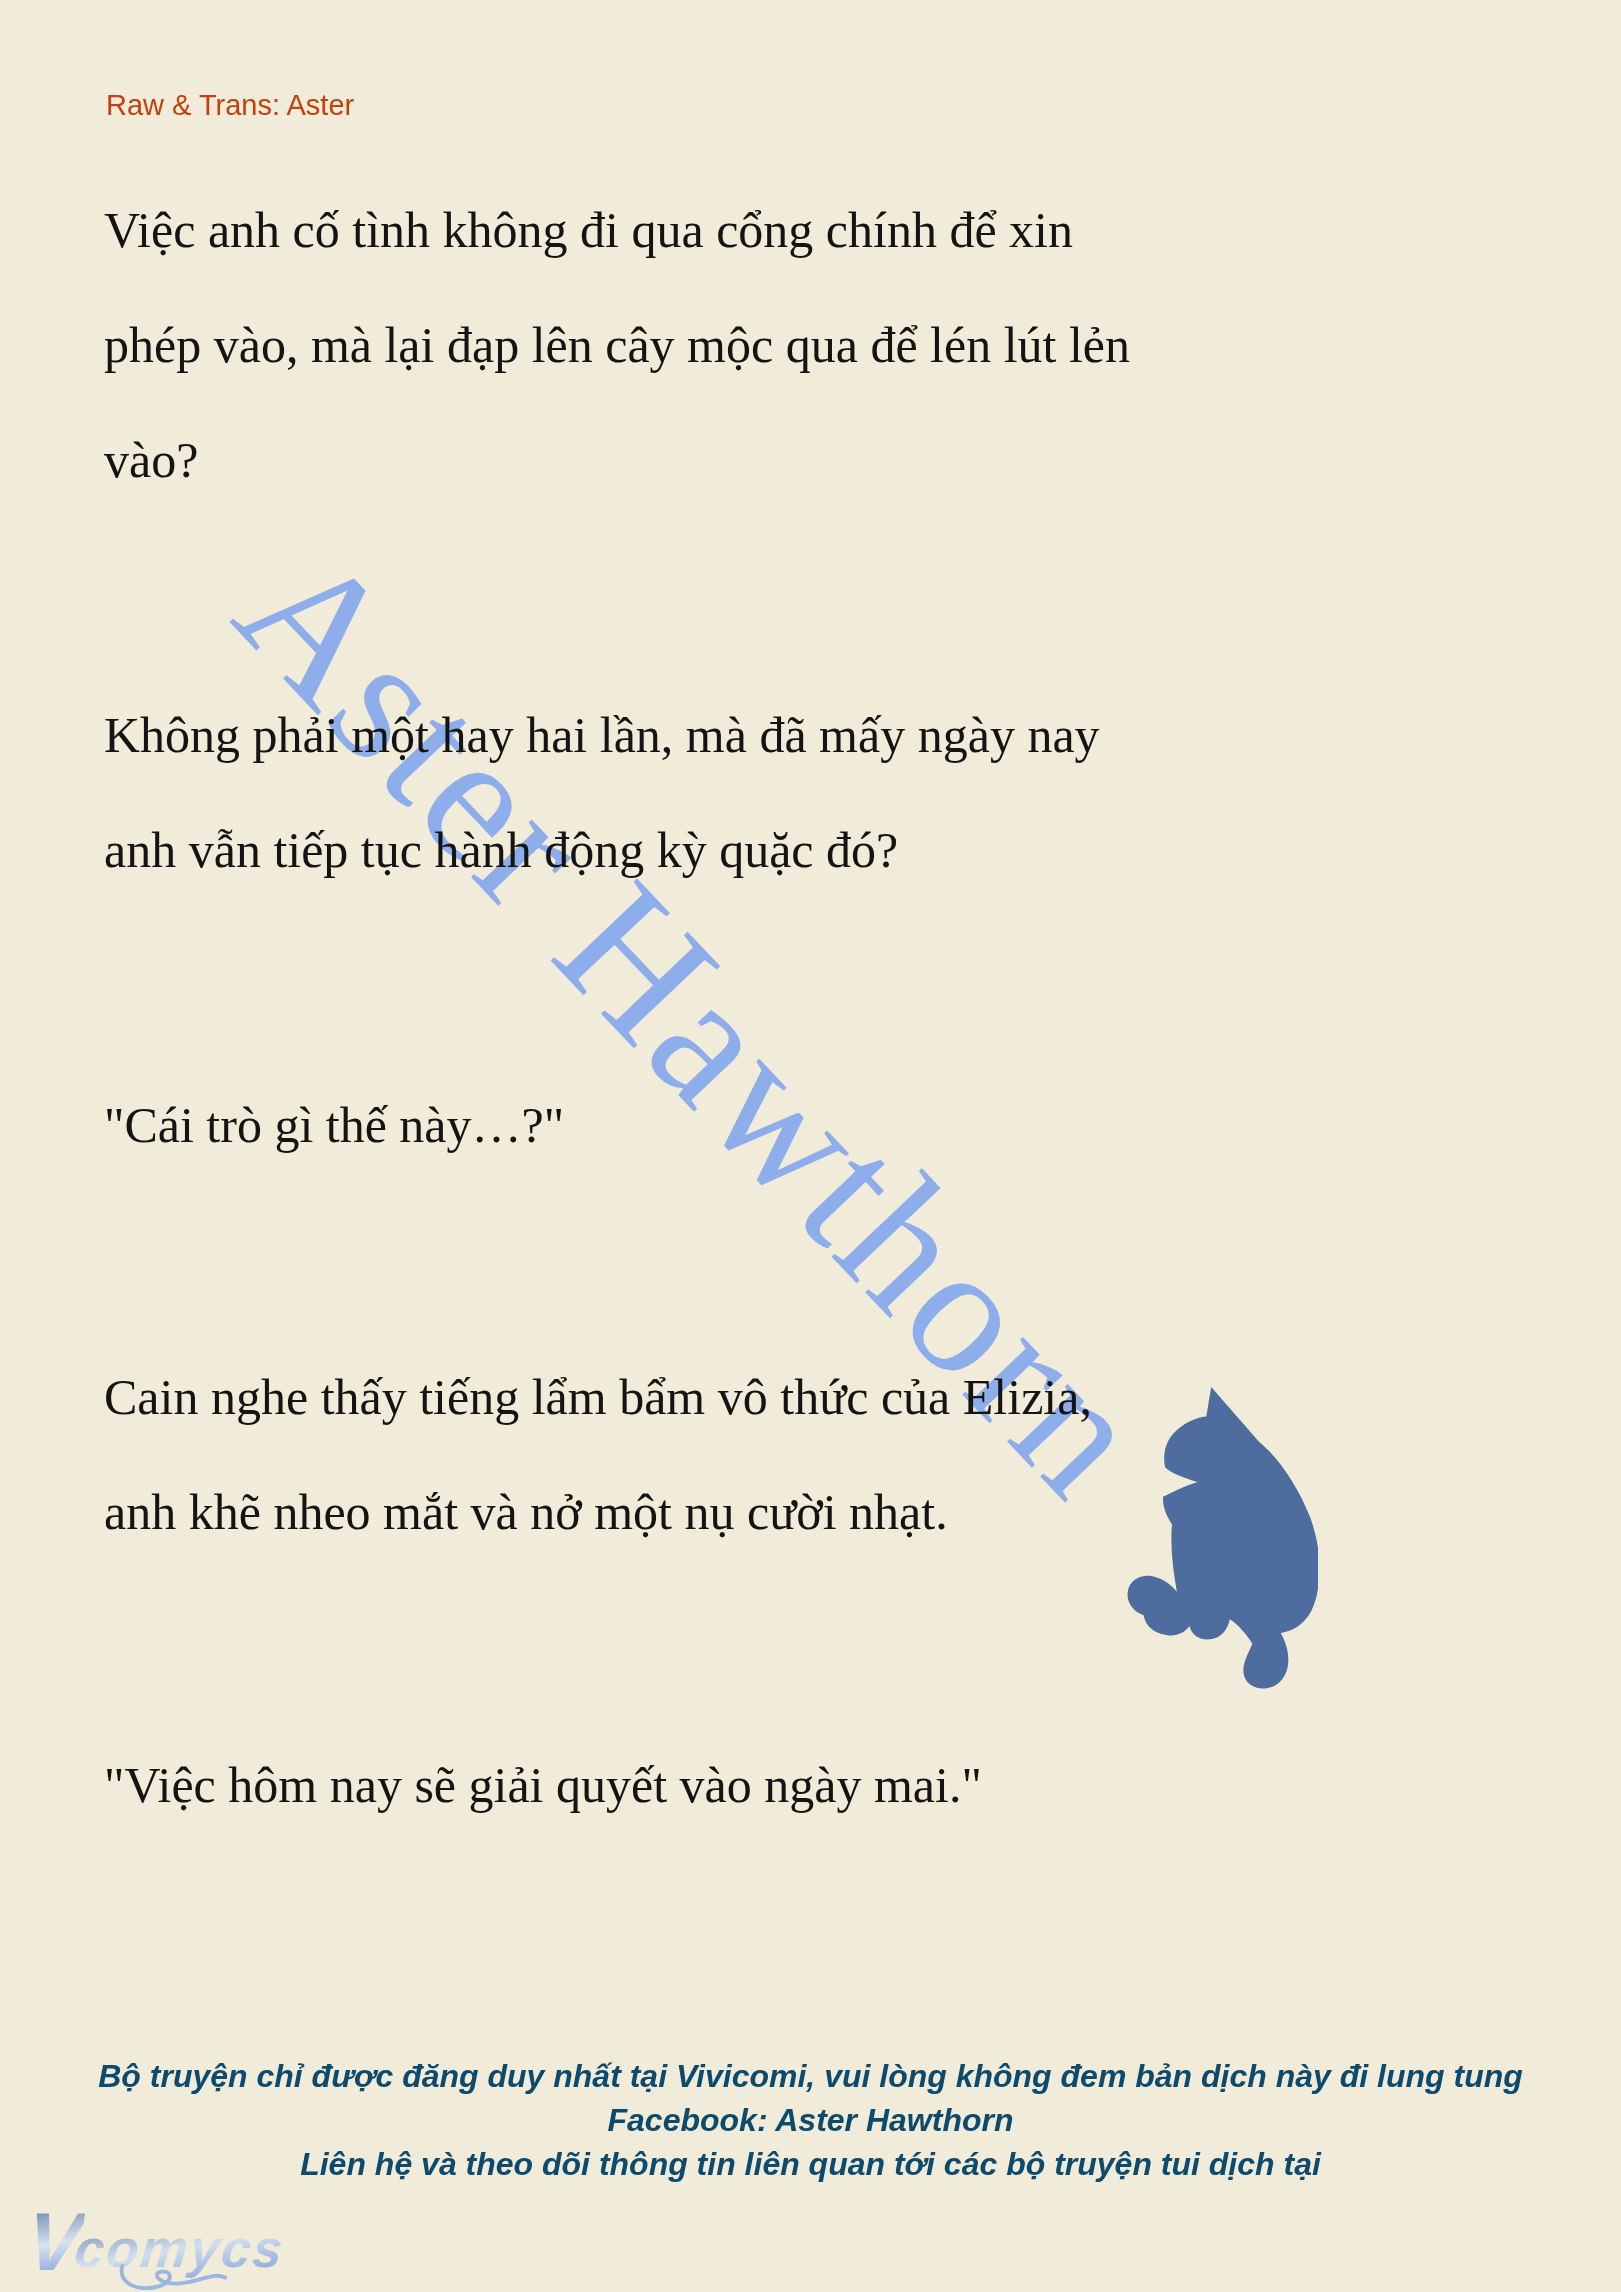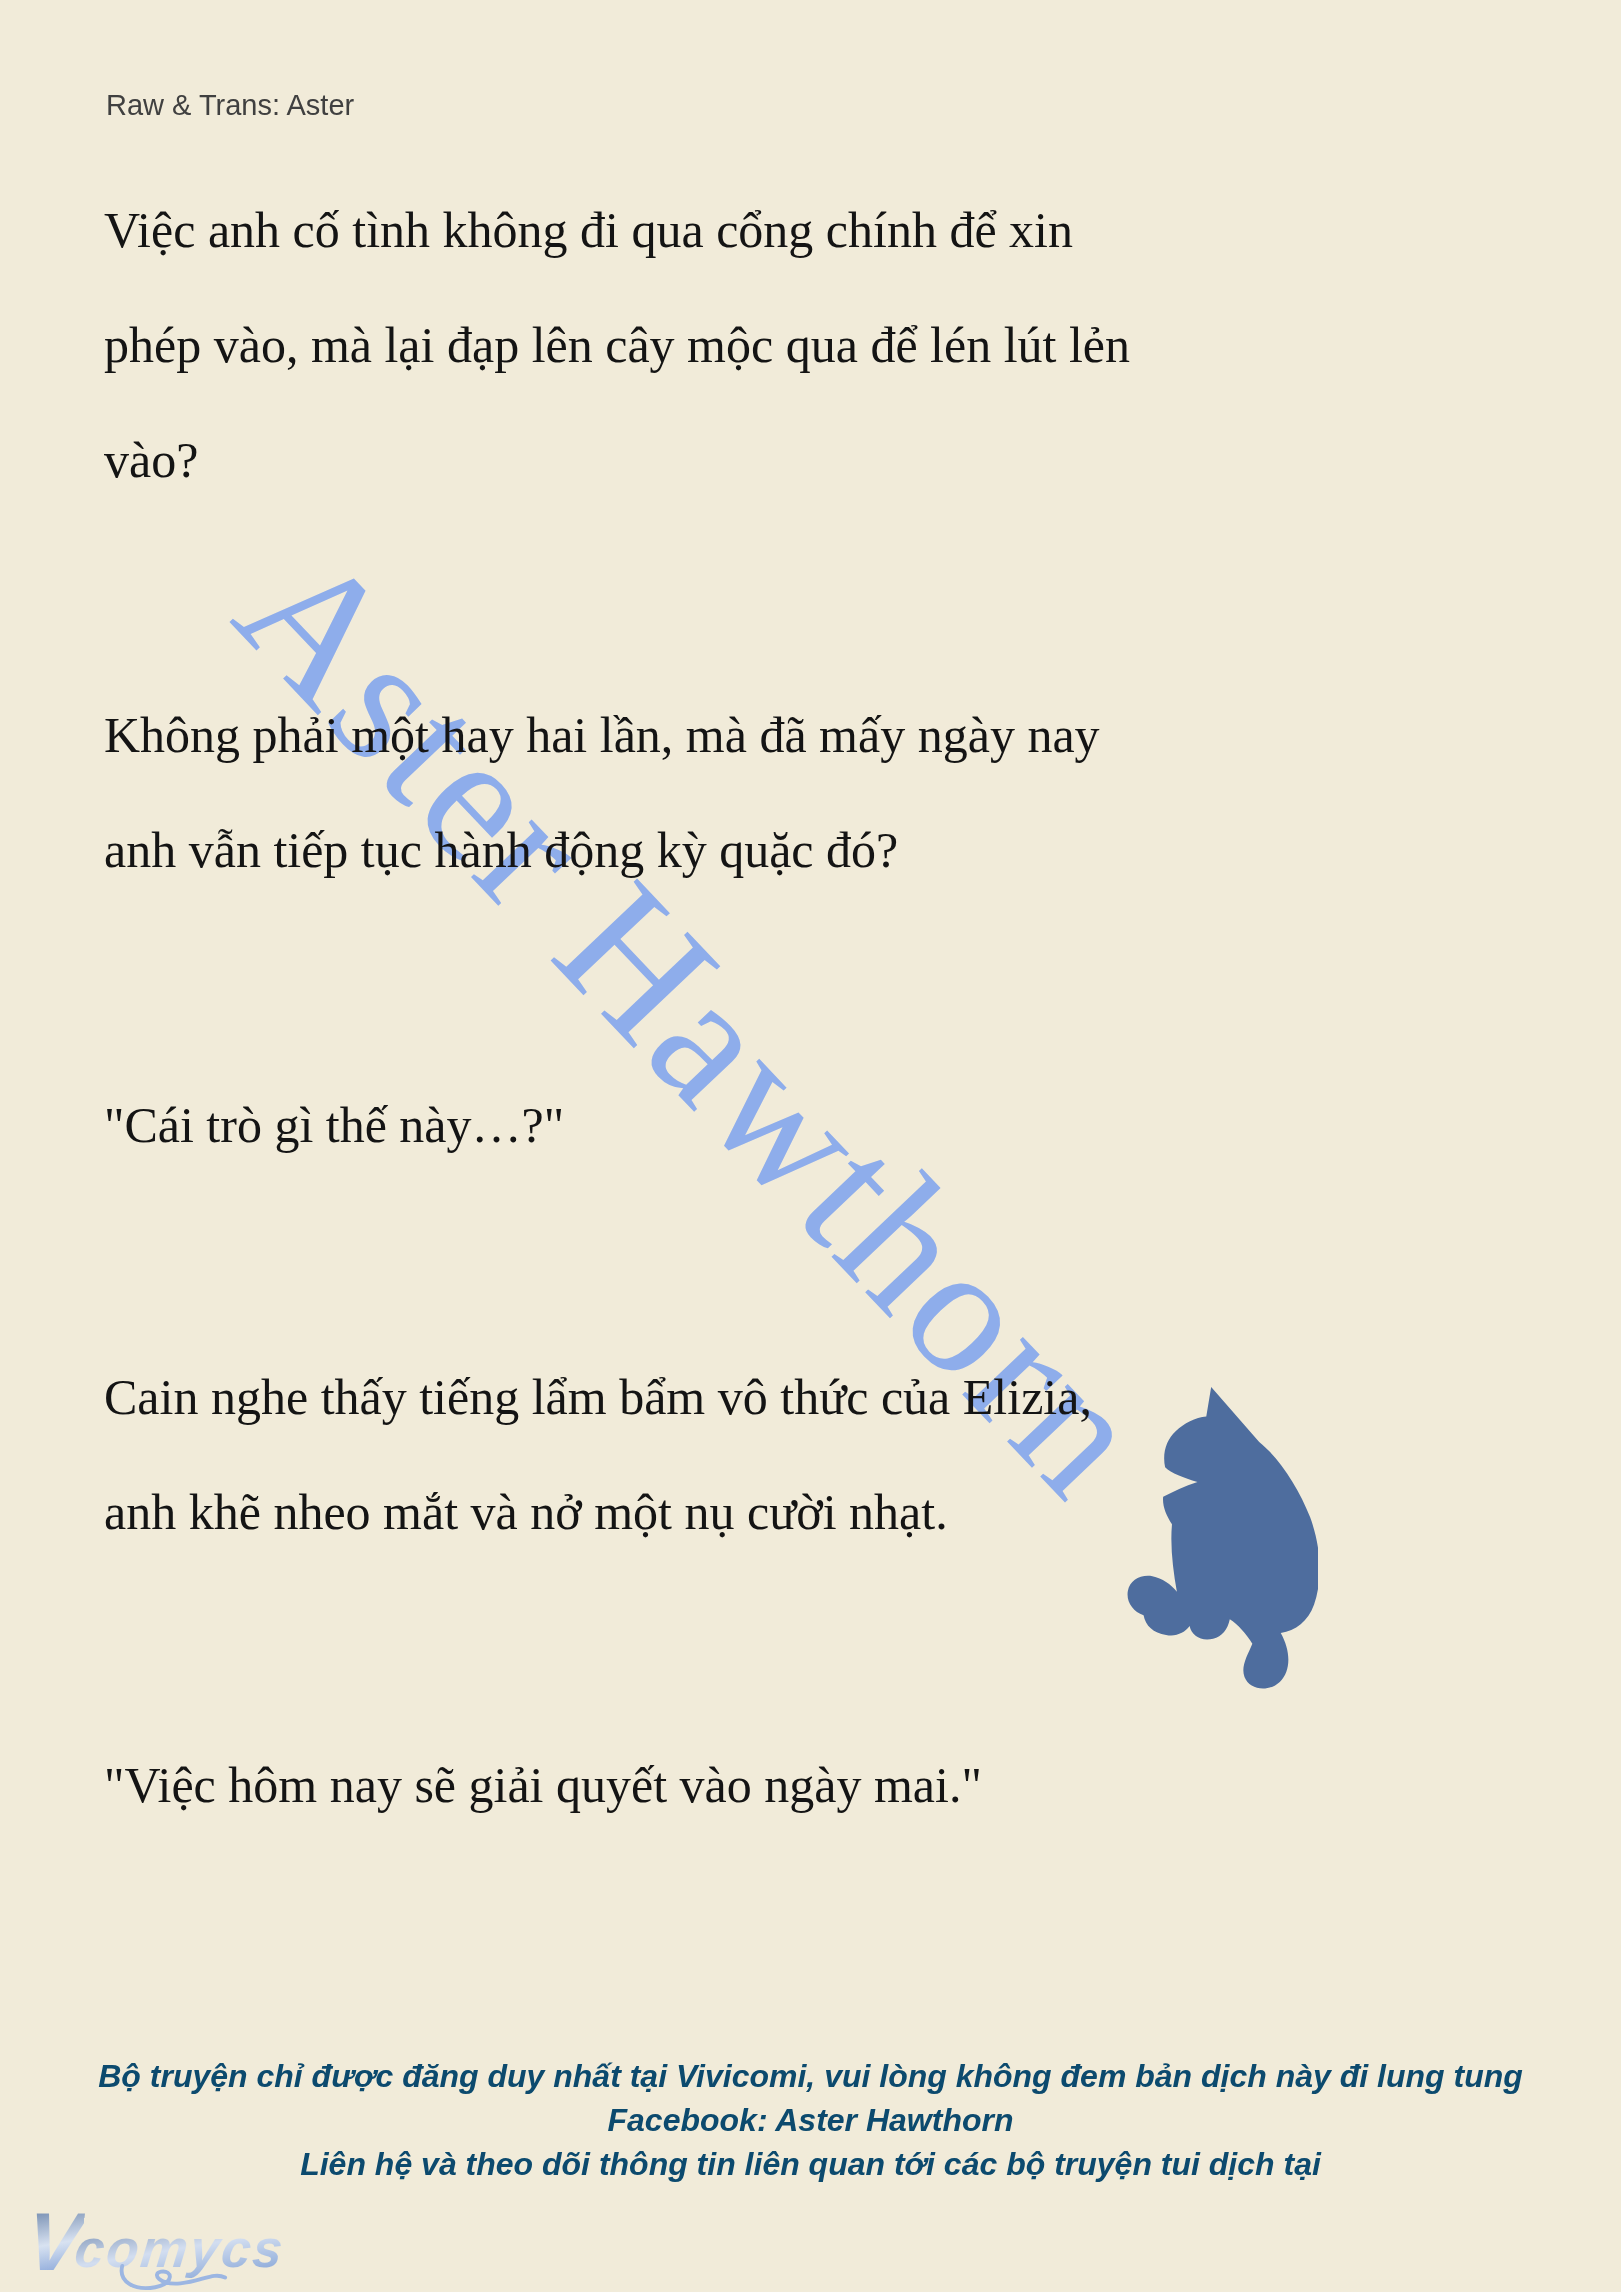--- a/index.html
+++ b/index.html
@@ -7,21 +7,21 @@
     position:relative;
     width:1621px;height:2293px;
     background:#f1ebd9;
     overflow:hidden;
     font-family:"Liberation Serif","DejaVu Serif",serif;
     color:#141414;
   }
   .credit{
     position:absolute;left:106px;top:88px;
     font-family:"Liberation Sans","DejaVu Sans",sans-serif;
-    font-size:29px;line-height:35px;color:#404040;
+    font-size:29px;line-height:35px;color:#c2410c;
   }
   .para{
     position:absolute;left:104px;width:1372px;
     font-size:50px;line-height:115px;
     letter-spacing:0px;
   }
   .para .tline{white-space:nowrap;}
   #p0{top:173px;}
   #p1{top:678px;}
   #p2{top:1068px;}

